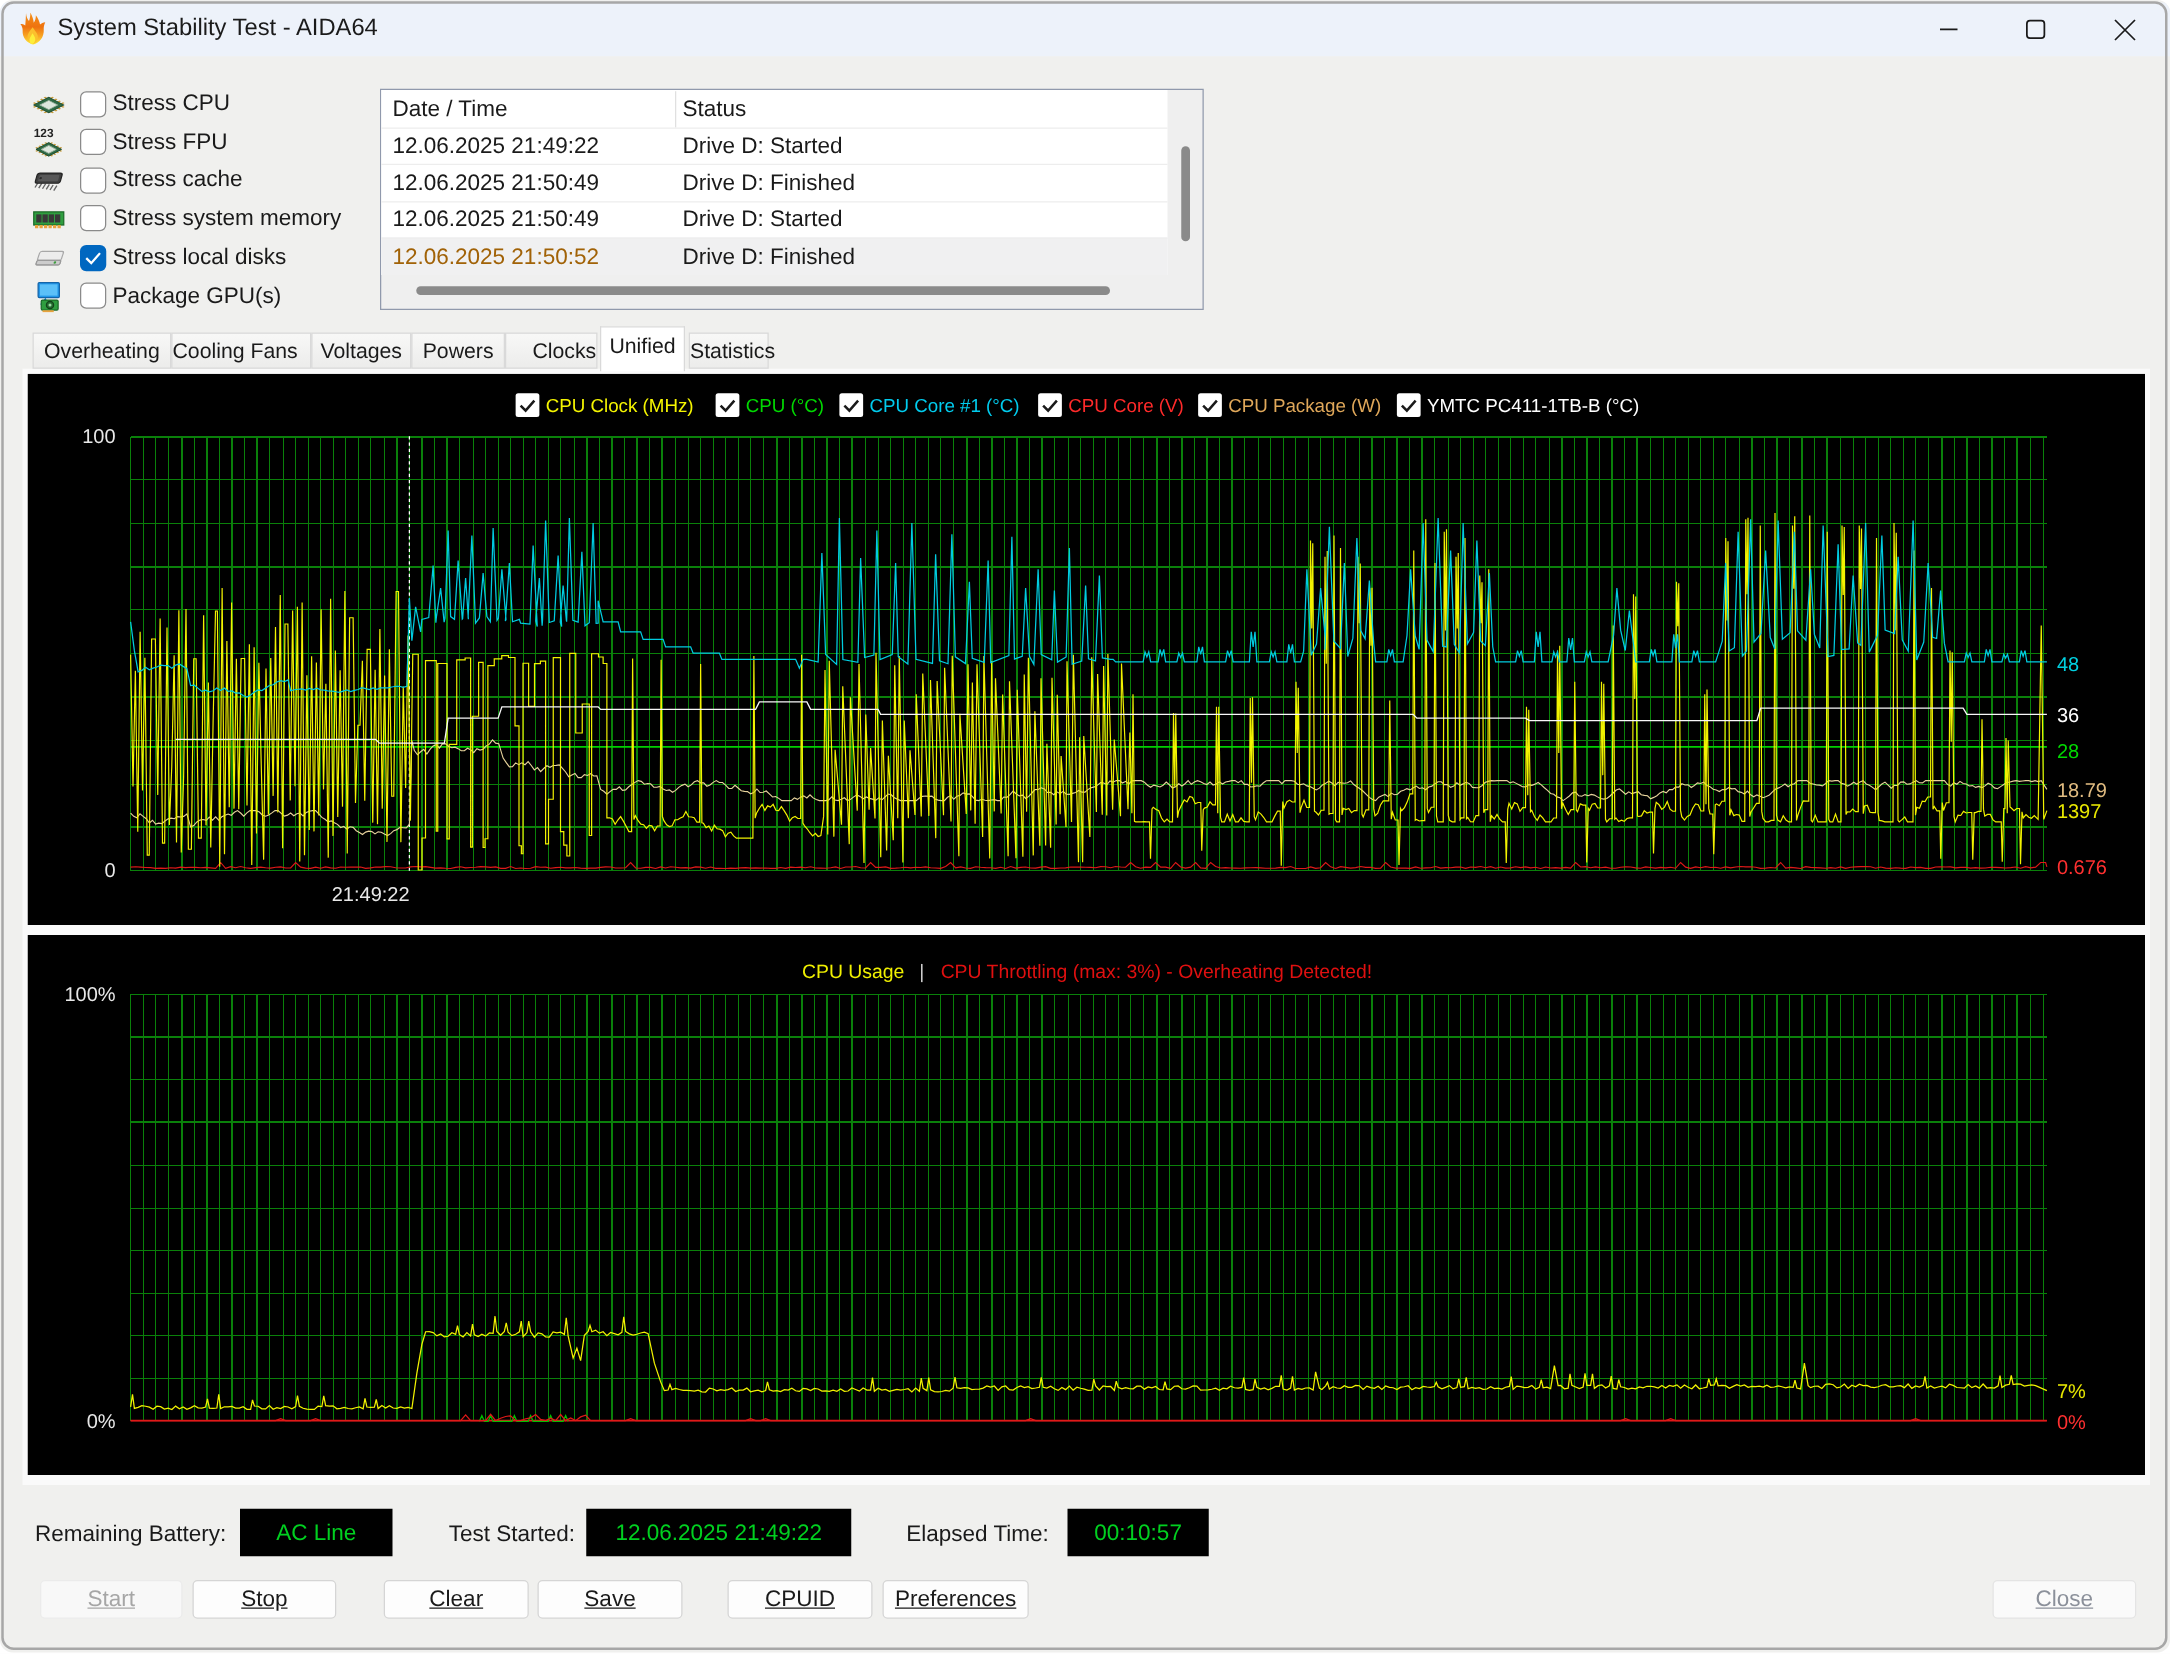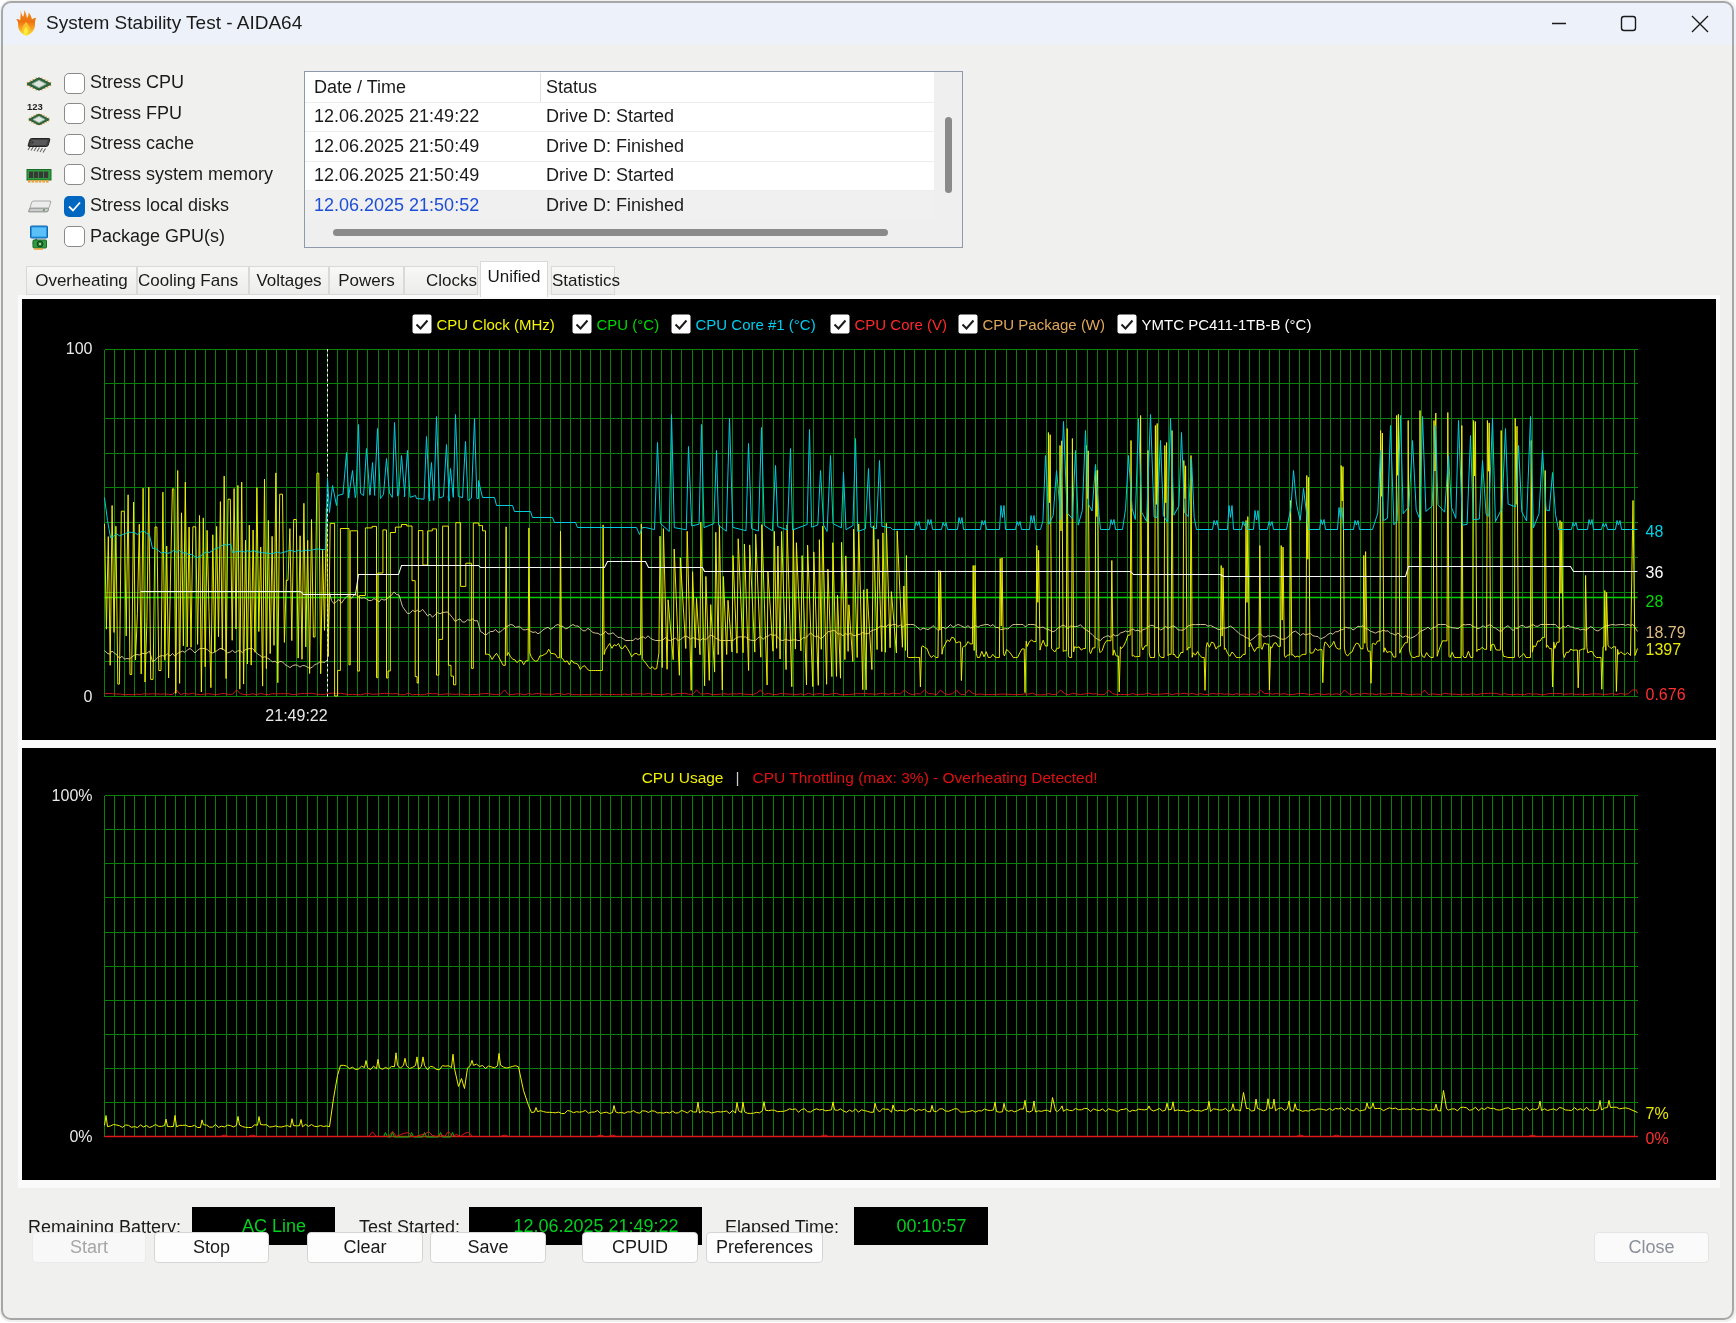--- a/index.html
+++ b/index.html
@@ -1,22 +1,22 @@
 <!DOCTYPE html>
 <html><head><meta charset="utf-8"><style>
 * { margin:0; padding:0; box-sizing:content-box; }
 body { width:1736px; height:1323px; background:#fff; font-family:"Liberation Sans", sans-serif; overflow:hidden; }
 .win { position:absolute; left:0; top:0; width:1736px; height:1322px; border-radius:10px;
        background:#f0f0ee; overflow:hidden; }
 .winborder { position:absolute; left:1px; top:1px; width:1729px; height:1315px; border:2px solid #a7a7a7;
        border-radius:10px; z-index:50; pointer-events:none; }
 .lcd { position:absolute; top:1207px; height:38px; background:#000; color:#00d020; font-size:18px;
-       text-align:center; line-height:38px;padding-left:21px; }
-.btn { position:absolute; top:1232px; height:29px; border-radius:4px; font-size:18px;
-       text-align:center; line-height:29px; }
+       text-align:center; line-height:38px; }
+.btn { position:absolute; top:1264px; height:29px; border-radius:4px; font-size:18px;
+       text-align:center; line-height:29px;text-decoration:underline; }
 </style></head>
 <body>
 <div class="win">
 
 <div style="position:absolute;left:0;top:2px;width:100%;height:43px;background:#edf2fa">
   <div style="position:absolute;left:16px;top:8px"><svg width="21" height="26" viewBox="0 0 21 26">
 <defs>
             <linearGradient id="fg" x1="0" y1="0" x2="0" y2="1">
 <stop offset="0" stop-color="#f59116"></stop>
               <stop offset="0.45" stop-color="#ee720f"></stop>
@@ -130,21 +130,21 @@
   <div style="position:absolute;left:0;top:88.5px;width:629px;height:1px;background:#ededed"></div>
   <div style="position:absolute;left:0;top:118px;width:629px;height:1px;background:#ededed"></div>
   <div style="position:absolute;left:9px;top:5px;font-size:18px;color:#1a1a1a">Date / Time</div>
   <div style="position:absolute;left:241px;top:5px;font-size:18px;color:#1a1a1a">Status</div>
   <div style="position:absolute;left:9px;top:34px;font-size:18px;color:#1a1a1a">12.06.2025 21:49:22</div>
   <div style="position:absolute;left:241px;top:34px;font-size:18px;color:#1a1a1a">Drive D: Started</div>
   <div style="position:absolute;left:9px;top:63.5px;font-size:18px;color:#1a1a1a">12.06.2025 21:50:49</div>
   <div style="position:absolute;left:241px;top:63.5px;font-size:18px;color:#1a1a1a">Drive D: Finished</div>
   <div style="position:absolute;left:9px;top:93px;font-size:18px;color:#1a1a1a">12.06.2025 21:50:49</div>
   <div style="position:absolute;left:241px;top:93px;font-size:18px;color:#1a1a1a">Drive D: Started</div>
-  <div style="position:absolute;left:9px;top:122.5px;font-size:18px;color:#1d4ed8">12.06.2025 21:50:52</div>
+  <div style="position:absolute;left:9px;top:122.5px;font-size:18px;color:#a16207">12.06.2025 21:50:52</div>
   <div style="position:absolute;left:241px;top:122.5px;font-size:18px;color:#1a1a1a">Drive D: Finished</div>
   <div style="position:absolute;left:640px;top:45px;width:7px;height:76px;background:#8a8a8a;border-radius:4px"></div>
   <div style="position:absolute;left:28px;top:157px;width:555px;height:7px;background:#8a8a8a;border-radius:4px"></div>
 </div>
 <div style="position:absolute;left:26px;top:266px;width:111px;height:29px;background:linear-gradient(#f8f8f7,#ececeb);border:1px solid #d9d9d9;font-size:17px;color:#1a1a1a;text-align:center;line-height:27px;box-sizing:border-box;z-index:2">Overheating</div>
     <div style="position:absolute;left:137px;top:266px;width:112px;height:29px;background:linear-gradient(#f8f8f7,#ececeb);border:1px solid #d9d9d9;font-size:17px;color:#1a1a1a;line-height:27px;box-sizing:border-box;z-index:2">Cooling Fans</div>
     <div style="position:absolute;left:249px;top:266px;width:80px;height:29px;background:linear-gradient(#f8f8f7,#ececeb);border:1px solid #d9d9d9;font-size:17px;color:#1a1a1a;text-align:center;line-height:27px;box-sizing:border-box;z-index:2">Voltages</div>
     <div style="position:absolute;left:329px;top:266px;width:75px;height:29px;background:linear-gradient(#f8f8f7,#ececeb);border:1px solid #d9d9d9;font-size:17px;color:#1a1a1a;text-align:center;line-height:27px;box-sizing:border-box;z-index:2">Powers</div>
     <div style="position:absolute;left:404px;top:266px;width:74px;height:29px;background:linear-gradient(#f8f8f7,#ececeb);border:1px solid #d9d9d9;font-size:17px;color:#1a1a1a;text-align:right;line-height:27px;box-sizing:border-box;z-index:2">Clocks</div>
     <div style="position:absolute;left:480px;top:261px;width:68px;height:36px;background:#fff;border:1px solid #d9d9d9;border-bottom:none;font-size:17px;color:#1a1a1a;text-align:center;line-height:30px;z-index:3;box-sizing:border-box">Unified</div>

